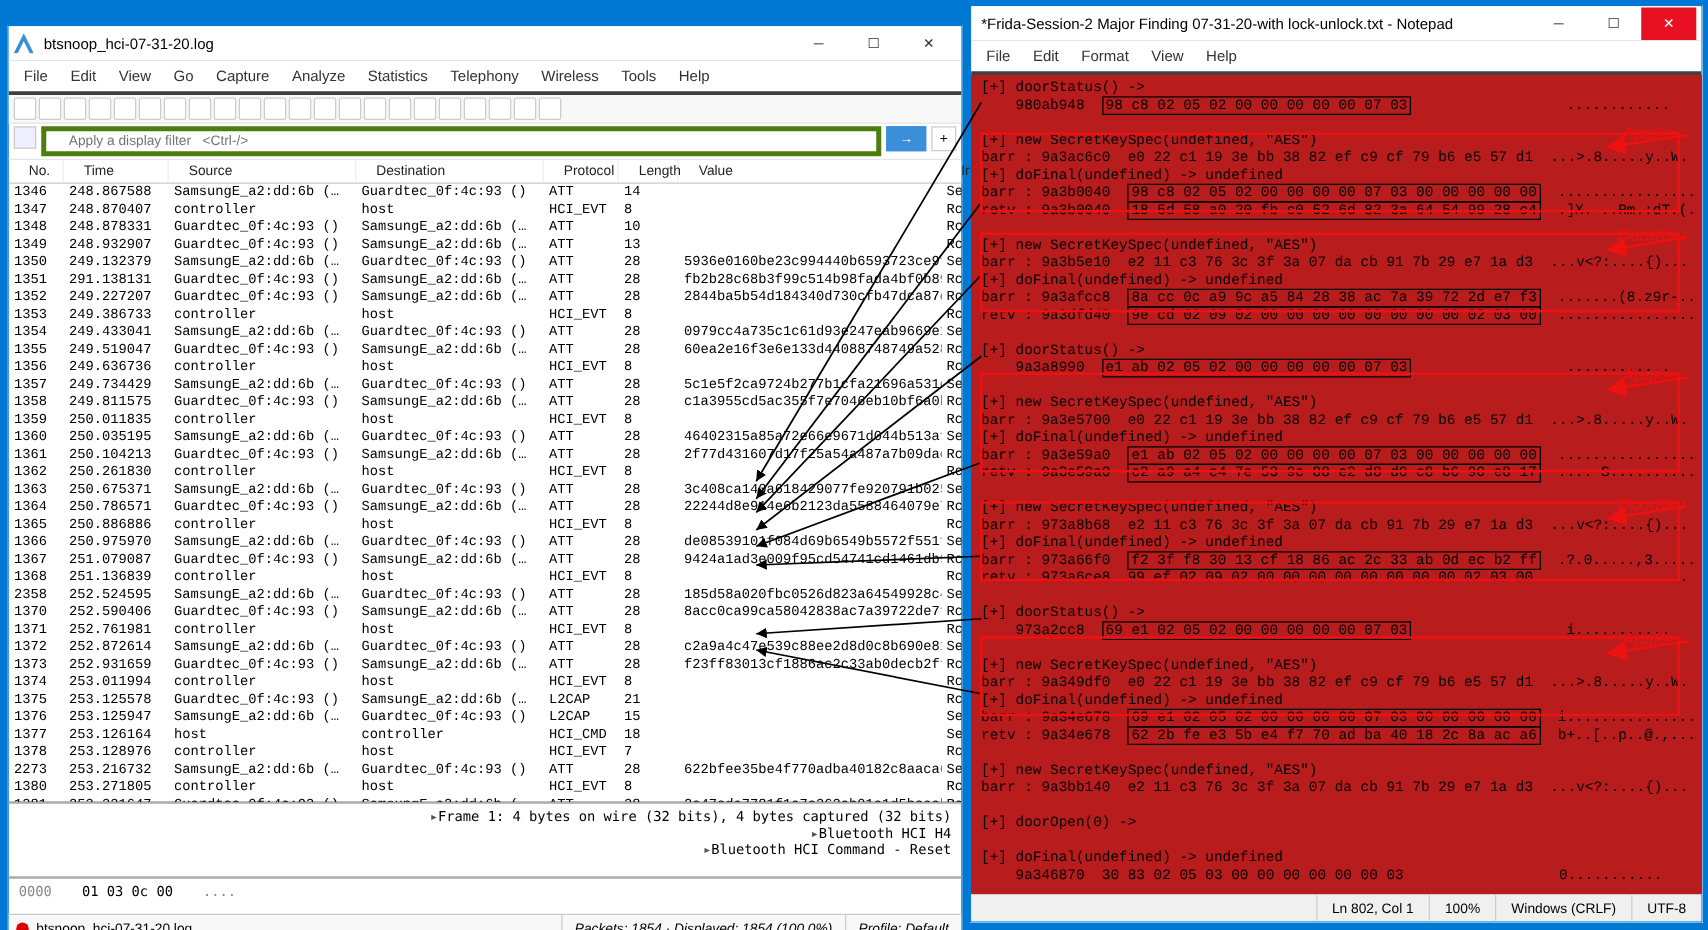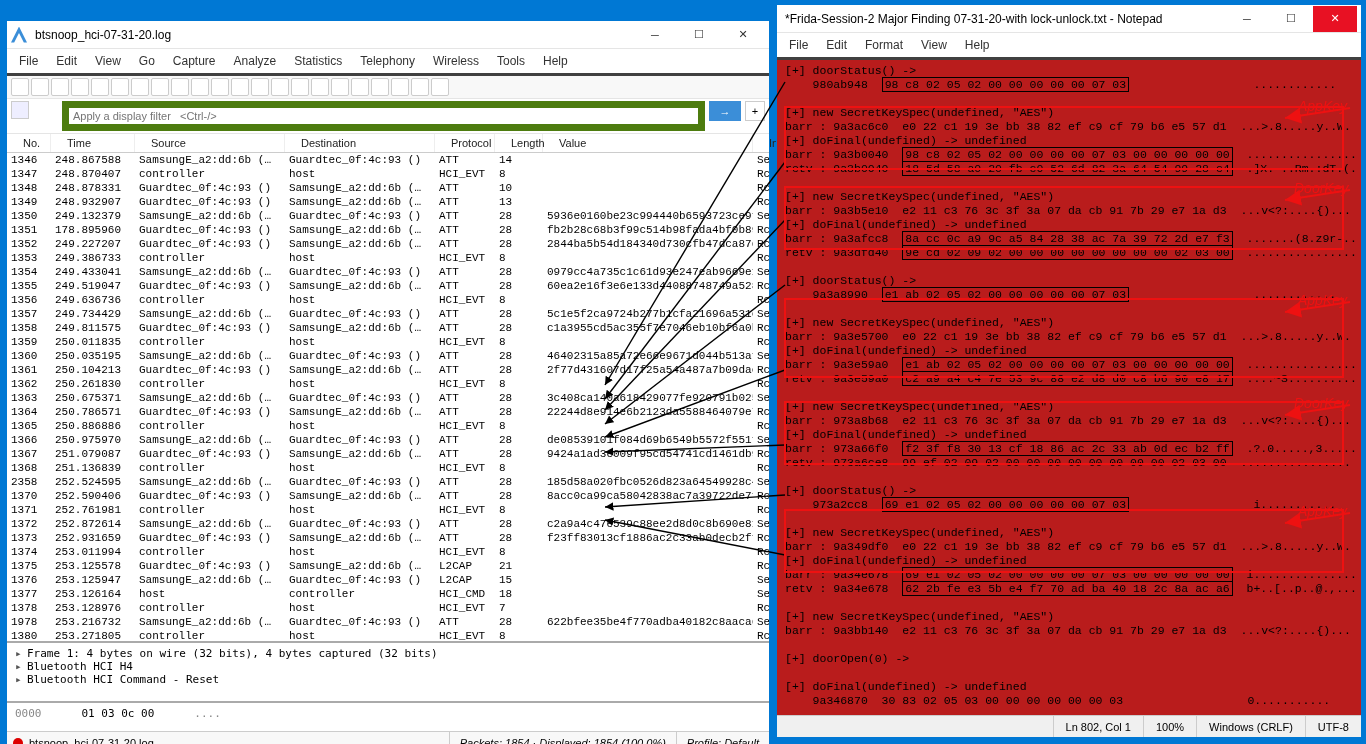--- a/index.html
+++ b/index.html
@@ -65,25 +65,24 @@
     display:flex;
     padding:2px 4px;
     border-bottom:1px solid #e5e5e5;
     gap:4px;
   }
   .filterbar .filtericon {
     width:18px;height:18px;border:1px solid #ccc;background:#eef;cursor:pointer;
   }
   .filterbar input {
     flex:1;
-    border:7px solid #4d7c0f;
-    padding:2px 4px;
+    border:4px solid #4d7c0f;
+    padding:2px 18px;
     font-size:11px;
     color:#888;
-    margin-left:29px;
   }
   .filterbar .arrowbtn {
     width:32px;height:20px;background:#3b8ed8;border:1px solid #3b8ed8;
     display:flex;align-items:center;justify-content:center;color:#fff;cursor:pointer;
   }
   .filterbar .plusbtn {
     width:20px;height:20px;border:1px solid #ccc;display:flex;align-items:center;justify-content:center;cursor:pointer;
   }
   .packet-header, .packet-row {
     display:grid;
@@ -110,29 +109,30 @@
     overflow:hidden;
     text-overflow:clip;
   }
   .tree-pane {
     height:60px;
     border-top:2px solid #aaa;
     padding:4px 8px;
     font-family:"Consolas",monospace;
     font-size:11px;
     overflow:auto;
+    text-align:right;
   }
   .tree-pane .tree-line::before { content:"▸ "; color:#555; display:inline-block;width:12px;}
   .hex-pane {
     height:30px;
     border-top:2px solid #aaa;
     padding:4px 8px;
     font-family:"Consolas",monospace;
     font-size:11px;
-    display:flex;gap:40px;
+    display:flex;gap:24px;
   }
   .hex-pane .offset{color:#888;}
   .statusbar {
     height:22px;
     border-top:1px solid #ccc;
     display:flex;
     align-items:center;
     font-size:11px;
     background:#f8f8f8;
   }
@@ -301,21 +301,21 @@
         <div>249.132379</div>
         <div>SamsungE_a2:dd:6b (…</div>
         <div>Guardtec_0f:4c:93 ()</div>
         <div>ATT</div>
         <div>28</div>
         <div>5936e0160be23c994440b6593723ce9f</div>
         <div>Sent Write Command, Hand</div>
       </div>
       <div class="packet-row">
         <div>1351</div>
-        <div>178.895960</div>
+        <div>291.138131</div>
         <div>Guardtec_0f:4c:93 ()</div>
         <div>SamsungE_a2:dd:6b (…</div>
         <div>ATT</div>
         <div>28</div>
         <div>fb2b28c68b3f99c514b98fada4bf0b89</div>
         <div>Rcvd Handle Value Notifi</div>
       </div>
       <div class="packet-row">
         <div>1352</div>
         <div>249.227207</div>
@@ -580,21 +580,21 @@
         <div>1378</div>
         <div>253.128976</div>
         <div>controller</div>
         <div>host</div>
         <div>HCI_EVT</div>
         <div>7</div>
         <div></div>
         <div>Rcvd Command Status (LE</div>
       </div>
       <div class="packet-row">
-        <div>1978</div>
+        <div>2273</div>
         <div>253.216732</div>
         <div>SamsungE_a2:dd:6b (…</div>
         <div>Guardtec_0f:4c:93 ()</div>
         <div>ATT</div>
         <div>28</div>
         <div>622bfee35be4f770adba40182c8aaca6</div>
         <div>Sent Write Command, Hand</div>
       </div>
       <div class="packet-row">
         <div>1380</div>

